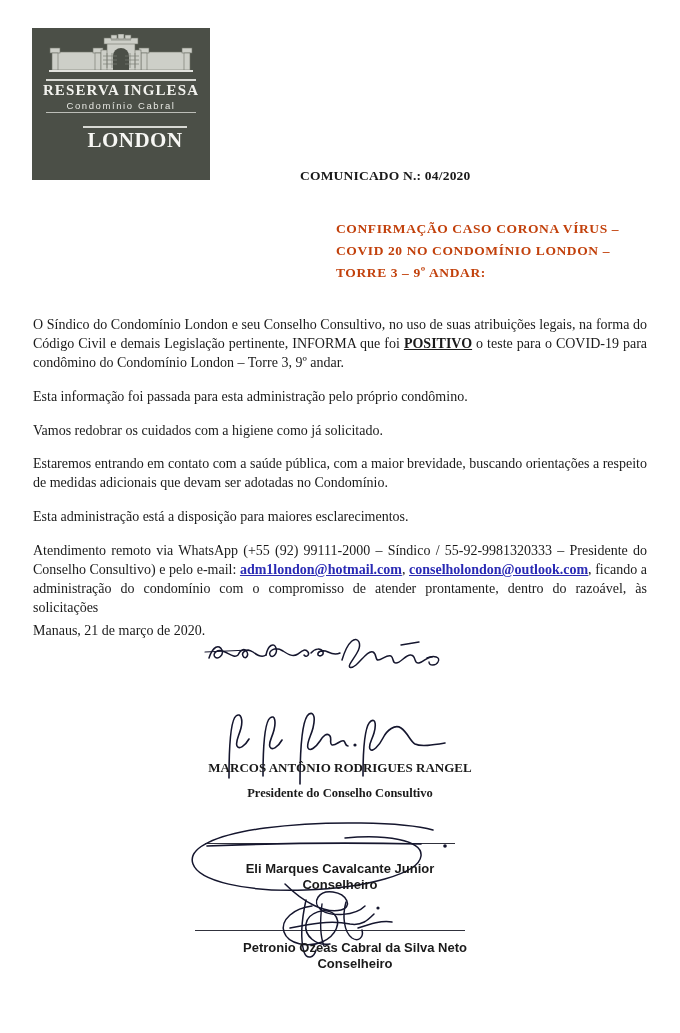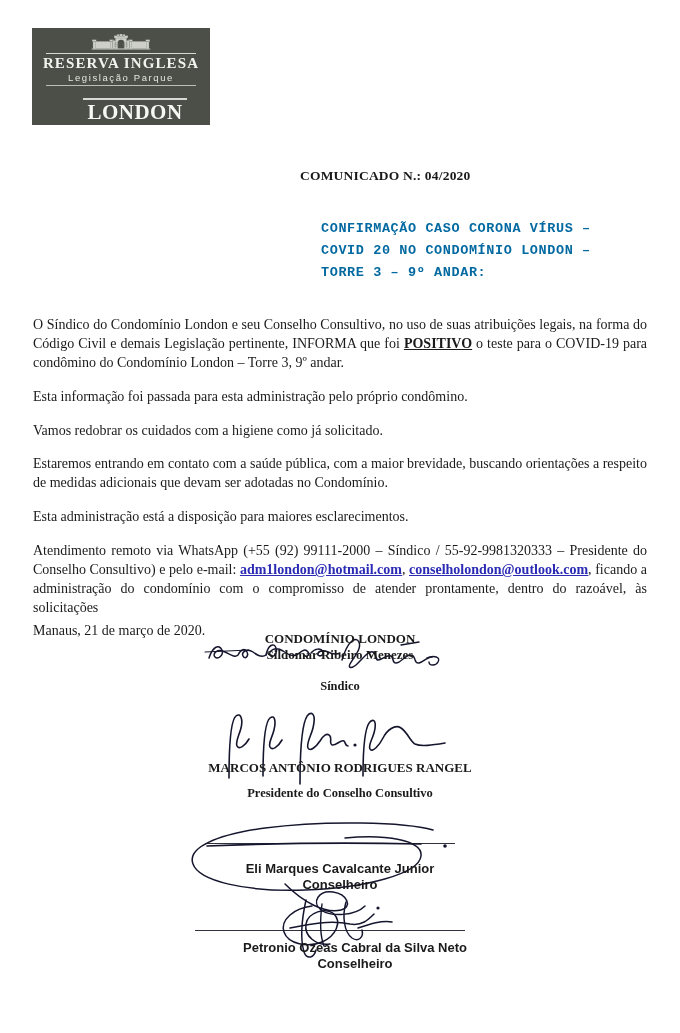--- a/index.html
+++ b/index.html
@@ -22,21 +22,21 @@
     inset: 0;
     background: #ffffff;
   }
 
   
   .logo-box {
     position: absolute;
     left: 32px;
     top: 28px;
     width: 178px;
-    height: 97px;
+    height: 152px;
     background: #4b4f47;
     display: flex;
     flex-direction: column;
     align-items: center;
     justify-content: flex-start;
     padding-top: 4px;
     box-sizing: border-box;
   }
   .logo-gate {
     width: 160px;
@@ -96,27 +96,27 @@
     position: absolute;
     left: 300px;
     top: 168px;
     font-size: 13.5px;
     font-weight: 700;
     letter-spacing: 0.2px;
     white-space: nowrap;
   }
   .red-title {
     position: absolute;
-    left: 321px;
+    left: 336px;
     top: 218px;
     width: 300px;
-    font-family: Liberation Mono, monospace;
+    font-family: Liberation Serif, serif;
     font-size: 13.5px;
     font-weight: 700;
-    color: #0369a1;
+    color: #c2410c;
     line-height: 1.62;
     letter-spacing: 0.6px;
   }
 
   
   .body-text {
     position: absolute;
     left: 33px;
     top: 316px;
     width: 614px;
@@ -236,21 +236,21 @@
           <line x1="84" y1="26" x2="98" y2="26"></line>
         <line x1="84" y1="30" x2="98" y2="30"></line>
         <line x1="89" y1="19" x2="89" y2="34"></line>
           <line x1="94" y1="19" x2="94" y2="34"></line>
         <line x1="70" y1="6" x2="90" y2="6"></line>
       </g>
       <rect x="8" y="36" width="144" height="2" fill="#e2e3de"></rect>
     </svg>
     <div class="logo-rule"></div>
     <div class="logo-name">RESERVA INGLESA</div>
-    <div class="logo-sub">Legislação Parque</div>
+    <div class="logo-sub">Condomínio Cabral</div>
     <div class="logo-rule thin"></div>
     <div class="logo-london-wrap">
       <div class="logo-london-rule"></div>
       <div class="logo-london">LONDON</div>
     </div>
   </div>
 
   <div class="doc-number">COMUNICADO N.: 04/2020</div>
 
   <div class="red-title">
@@ -268,25 +268,20 @@
 
     <p>Estaremos entrando em contato com a saúde pública, com a maior brevidade, buscando orientações a respeito de medidas adicionais que devam ser adotadas no Condomínio.</p>
 
     <p>Esta administração está a disposição para maiores esclarecimentos.</p>
 
     <p class="last-contact"><span>Atendimento remoto via WhatsApp (+55 (92) 99111-2000 – Síndico / 55-92-9981320333 – Presidente do Conselho Consultivo) e pelo e-mail: </span><span class="email-link">adm1london@hotmail.com</span><span>, </span><span class="email-link">conselholondon@outlook.com</span><span>, ficando a administração do condomínio com o compromisso de atender prontamente, dentro do razoável, às solicitações</span></p>
 
     <p class="date-line">Manaus, 21 de março de 2020.</p>
   </div>
 
-  <div class="sig-block" style="top:631px;">
-    <div class="sig-line-txt">CONDOMÍNIO LONDON</div>
-    <div class="sig-line-txt">Sildomar Ribeiro Menezes</div>
-    <div class="sig-role" style="margin-top:14px;">Síndico</div>
-  </div>
   <div class="ink" style="left:205px; top:636px;">
     <svg width="260" height="34" viewBox="0 0 260 34">
       <path d="M4 22 C8 10, 14 8, 17 14 C19 19, 13 24, 10 21 C7 18, 12 12, 20 16 C26 19, 30 22, 33 19 M33 19 C36 13, 40 12, 42 16 C44 20, 40 24, 38 20 C36 16, 42 12, 48 16 C53 20, 57 22, 61 19" stroke-width="1.5"></path>
       <path d="M61 19 C63 9, 69 6, 71 12 C73 18, 67 23, 65 19 C63 15, 70 10, 78 15 C84 19, 88 21, 93 18 C97 15, 100 12, 103 16 C105 19, 101 22, 99 19" stroke-width="1.5"></path>
       <path d="M106 17 C110 12, 116 12, 118 16 C119 19, 115 21, 113 19 C112 16, 117 13, 123 16 C127 18, 131 19, 135 17" stroke-width="1.5"></path>
       <path d="M137 24 C143 4, 151 0, 154 6 C157 13, 148 22, 145 28 C143 32, 146 33, 151 29 C157 24, 163 14, 168 16 C172 18, 170 24, 173 24 C177 24, 182 18, 186 20 C189 22, 187 27, 191 27 C196 27, 201 18, 206 19 C212 20, 208 28, 214 27 C219 26, 223 20, 227 21" stroke-width="1.5"></path>
       <path d="M196 9 L214 6 M222 22 C229 19, 236 21, 233 26 C231 30, 224 30, 224 26" stroke-width="1.4"></path>
       <path d="M0 16 L44 14" stroke-width="1.1"></path>
     </svg>
   </div>

